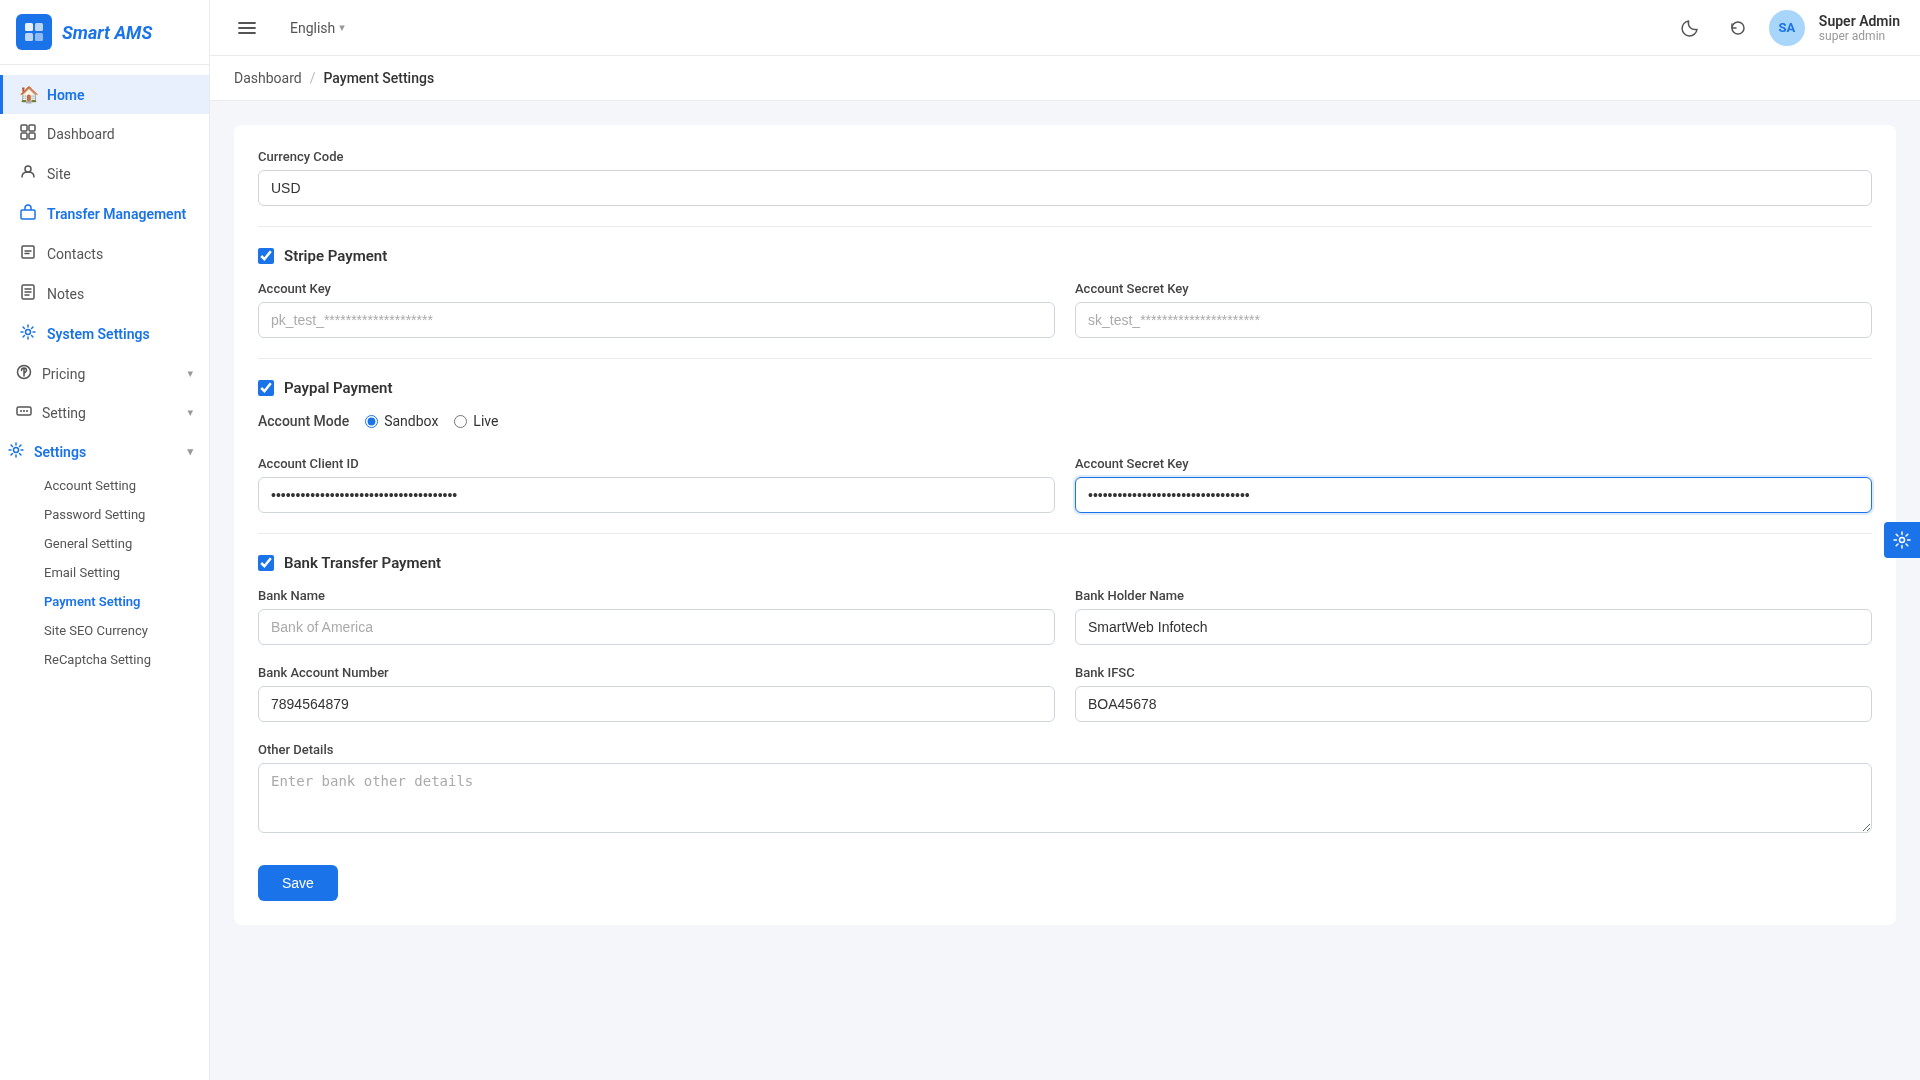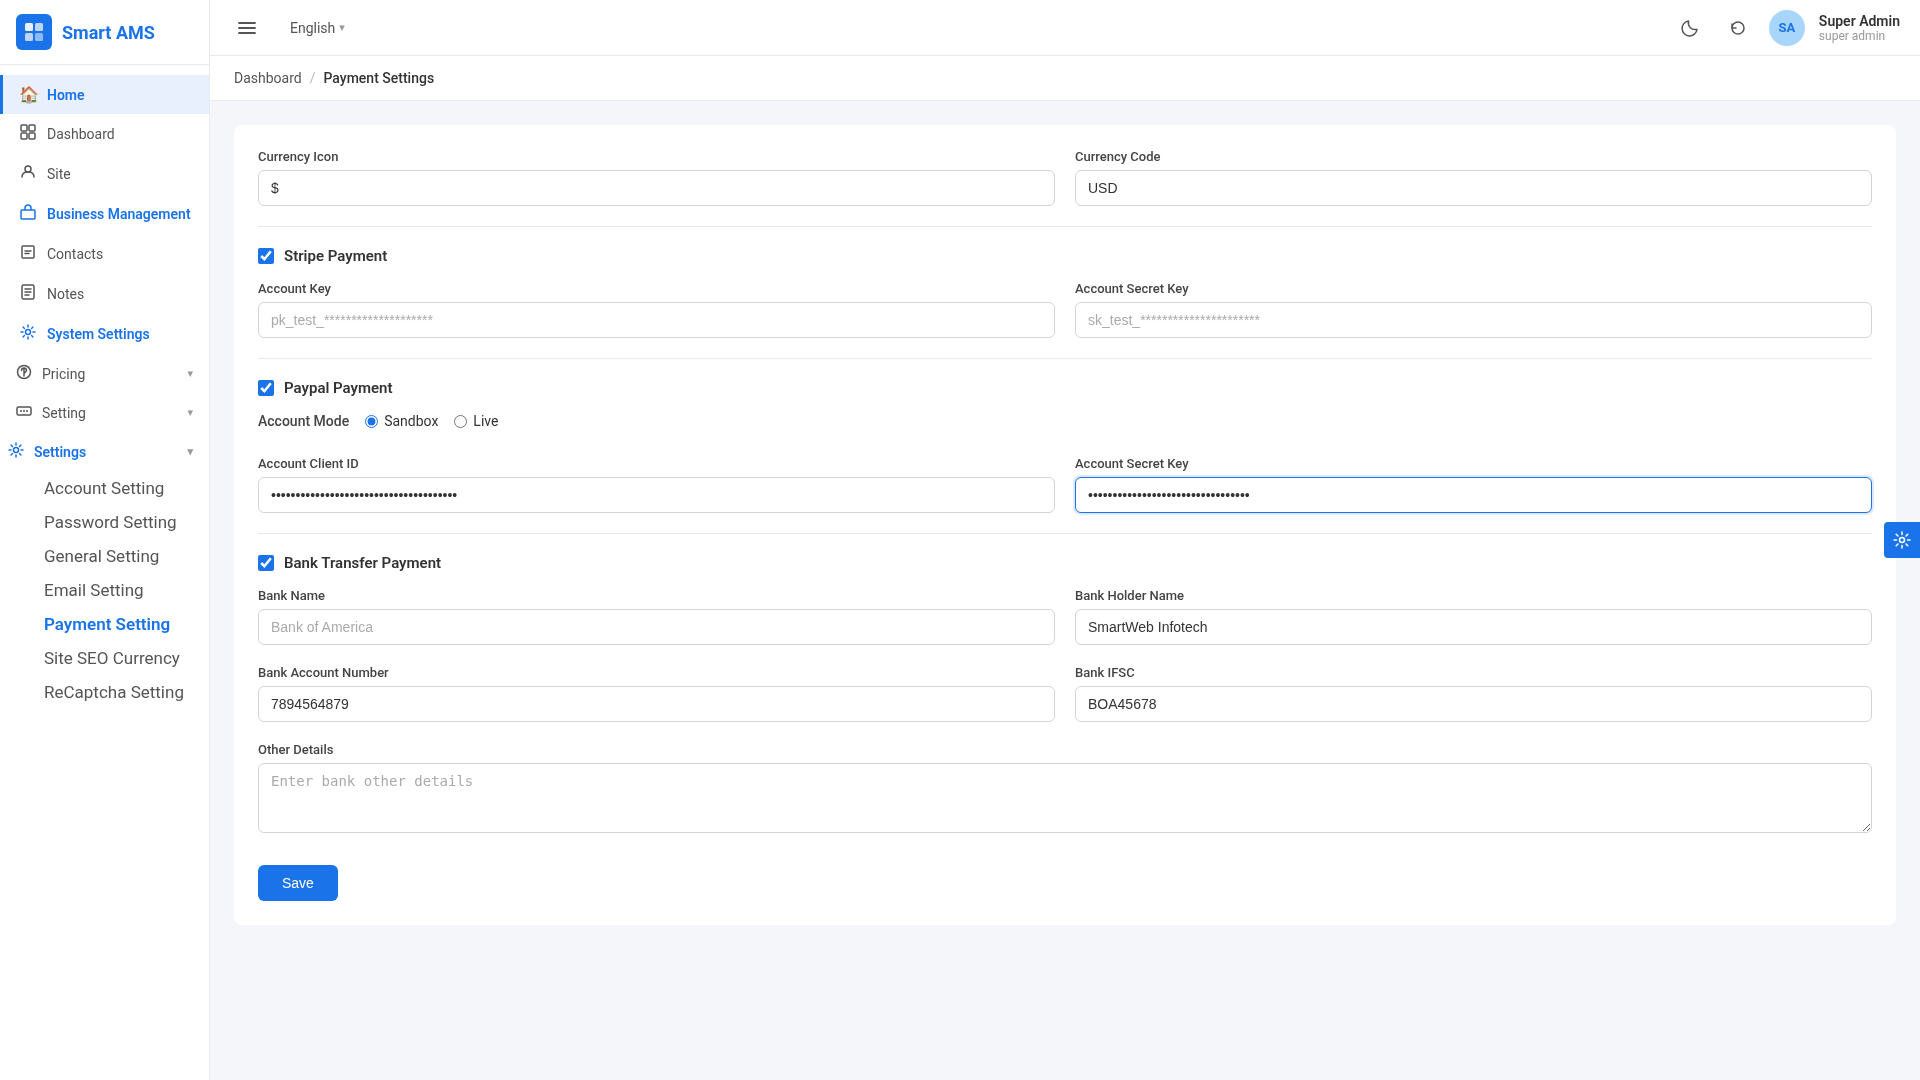--- a/index.html
+++ b/index.html
@@ -1,28 +1,28 @@
 <!DOCTYPE html>
 <html><head>
   <meta charset="utf-8">
   <style>
     * { box-sizing: border-box; margin: 0; padding: 0; }
     body { font-family: -apple-system, BlinkMacSystemFont, 'Segoe UI', Roboto, sans-serif; background: #f5f6fa; display: flex; height: 100vh; overflow: hidden; font-size: 14px; }
 
     
     .sidebar { width: 210px; min-width: 210px; background: #fff; border-right: 1px solid #e8eaed; height: 100vh; overflow-y: auto; display: flex; flex-direction: column; }
-    .sidebar-logo { padding: 14px 16px; display: flex; align-items: center; gap: 10px; border-bottom: 1px solid #e8eaed; }
+    .sidebar-logo { padding: 14px 16px; display: flex; align-items: center; gap: 10px; border-bottom: 1px solid #e8eaed; font-style: italic; }
     .sidebar-logo-icon { width: 36px; height: 36px; background: #1a73e8; border-radius: 6px; display: flex; align-items: center; justify-content: center; color: #fff; font-size: 18px; font-weight: bold; }
     .sidebar-logo-text { font-size: 18px; font-weight: 700; color: #1a73e8; }
     .sidebar-nav { padding: 10px 0; flex: 1; }
     .nav-item { display: flex; align-items: center; gap: 10px; padding: 10px 16px; cursor: pointer; color: #555; font-size: 14px; border-left: 3px solid transparent; transition: background 0.15s; }
     .nav-item.active { background: #e8f0fe; color: #1a73e8; border-left-color: #1a73e8; font-weight: 600; }
     .nav-item .nav-icon { font-size: 16px; width: 18px; text-align: center; }
     .nav-sub { padding-left: 44px; }
-    .nav-sub .nav-item { padding: 7px 16px 7px 0; border-left: none; font-size: 17px; color: #555; }
+    .nav-sub .nav-item { padding: 7px 16px 7px 0; border-left: none; font-size: 13px; color: #555; }
     .nav-sub .nav-item.active-sub { color: #1a73e8; font-weight: 600; background: transparent; }
     .nav-item-expand { display: flex; align-items: center; gap: 10px; padding: 10px 16px; cursor: pointer; color: #555; font-size: 14px; justify-content: space-between; }
     .nav-item-expand .left { display: flex; align-items: center; gap: 10px; }
     .nav-item-expand.active-expand { color: #1a73e8; font-weight: 600; padding-left: 8px; }
     .chevron { font-size: 11px; color: #999; }
 
     
     .main { flex: 1; display: flex; flex-direction: column; overflow: hidden; }
 
     
@@ -109,21 +109,21 @@
       </span>
       <span>Site</span>
     </div>
     <div class="nav-item" style="color:#1a73e8;font-weight:600;">
       <span class="nav-icon">
         <svg width="16" height="16" viewBox="0 0 16 16" fill="none">
             <rect x="1" y="6" width="14" height="9" rx="1" stroke="#1a73e8" stroke-width="1.5"></rect>
             <path d="M5 6V4a3 3 0 016 0v2" stroke="#1a73e8" stroke-width="1.5"></path>
           </svg>
       </span>
-      <span>Business Management</span>
+      <span>Transfer Management</span>
     </div>
     <div class="nav-item">
       <span class="nav-icon">
         <svg width="16" height="16" viewBox="0 0 16 16" fill="none">
             <path d="M3 2h10a1 1 0 011 1v10a1 1 0 01-1 1H3a1 1 0 01-1-1V3a1 1 0 011-1z" stroke="#555" stroke-width="1.5"></path>
             <path d="M5 7h6M5 9.5h4" stroke="#555" stroke-width="1.5" stroke-linecap="round"></path>
           </svg>
       </span>
       <span>Contacts</span>
     </div>
@@ -250,24 +250,20 @@
     <span class="breadcrumb-link">Dashboard</span>
     <span class="breadcrumb-sep">/</span>
     <span class="breadcrumb-current">Payment Settings</span>
   </div>
 
   <div class="content">
     <div class="card">
 
       
       <div class="form-row">
-        <div class="form-group">
-          <label class="form-label">Currency Icon</label>
-          <input class="form-input" type="text" value="$" style="">
-        </div>
         <div class="form-group">
           <label class="form-label">Currency Code</label>
           <input class="form-input" type="text" value="USD" style="">
         </div>
       </div>
 
       <hr class="section-divider">
 
       
       <div class="section-title">

